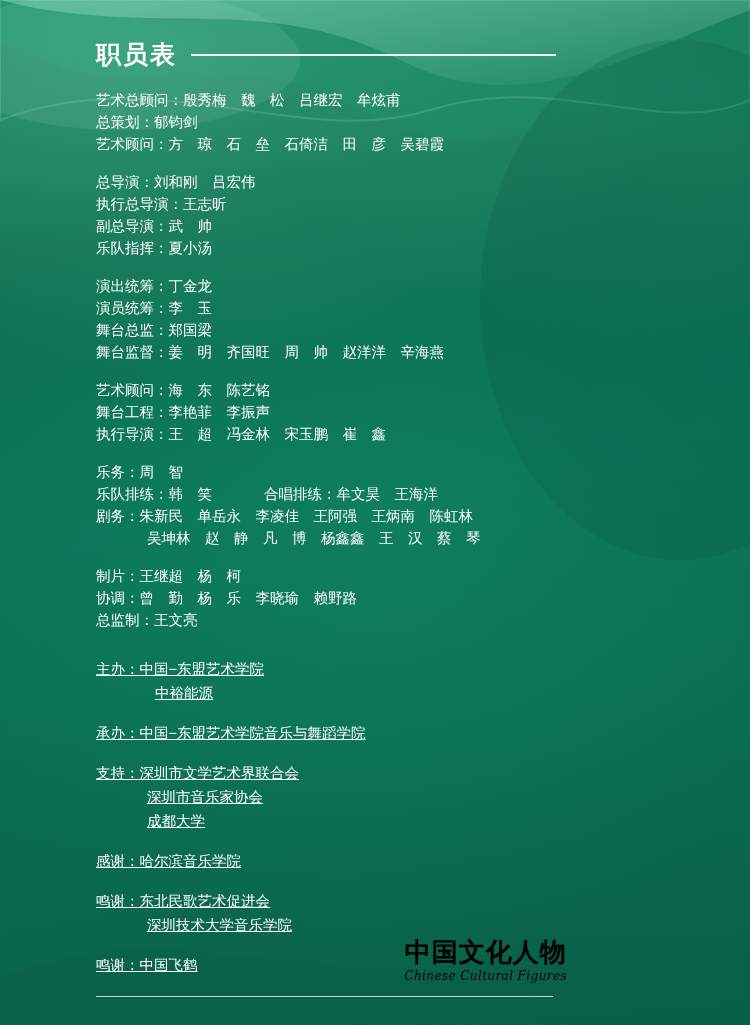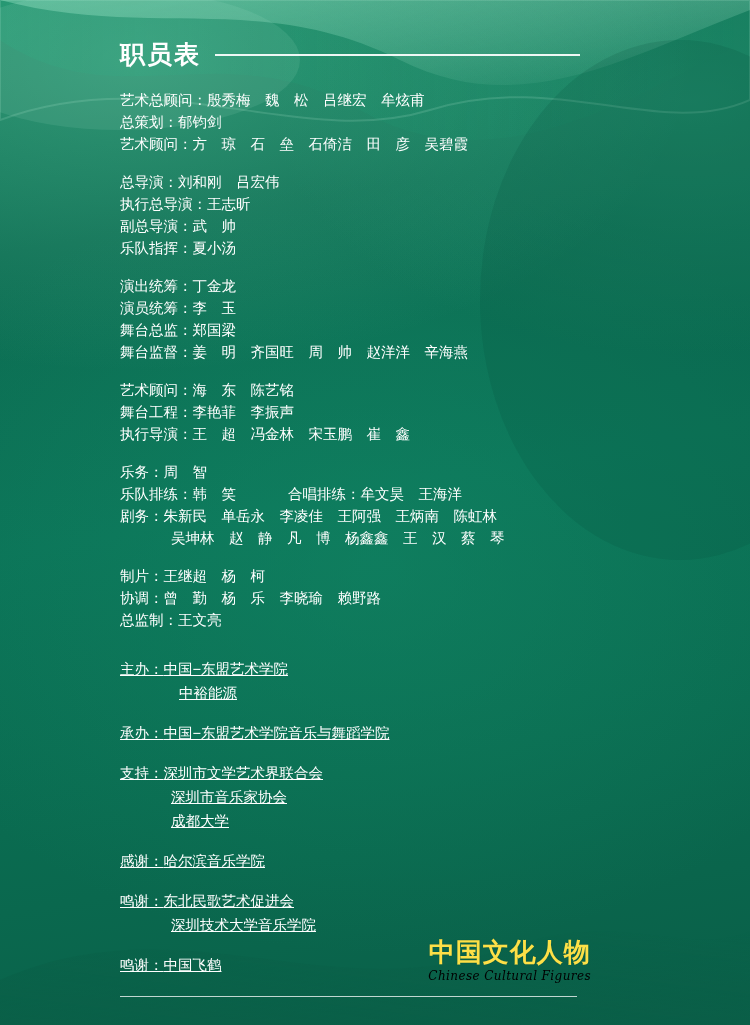--- a/index.html
+++ b/index.html
@@ -25,21 +25,20 @@
   .bg-swirl {
     position: absolute;
     inset: 0;
     opacity: 0.85;
     pointer-events: none;
   }
   .page {
     position: relative;
     width: 607px; height: 1025px;
     padding: 38px 54px 20px 96px;
-    margin-left: 24px;
   }
   .title-row {
     display: flex;
     align-items: center;
     gap: 14px;
     margin-bottom: 18px;
   }
   .title {
     font-size: 25px;
     font-weight: bold;
@@ -94,21 +93,21 @@
   .logo {
     position: absolute;
     right: 40px;
     bottom: 42px;
     text-align: center;
   }
   .logo-cn {
     font-family: "DejaVu Serif", serif;
     font-size: 26px;
     font-weight: bold;
-    color: #fde047;
+    color: #000000;
     letter-spacing: 1px;
     line-height: 30px;
     text-shadow: 0 0 1px rgba(0,0,0,0.25);
   }
   .logo-en {
     font-family: "DejaVu Serif", serif;
     font-size: 12px;
     font-style: italic;
     color: #000000;
     letter-spacing: 0.4px;

